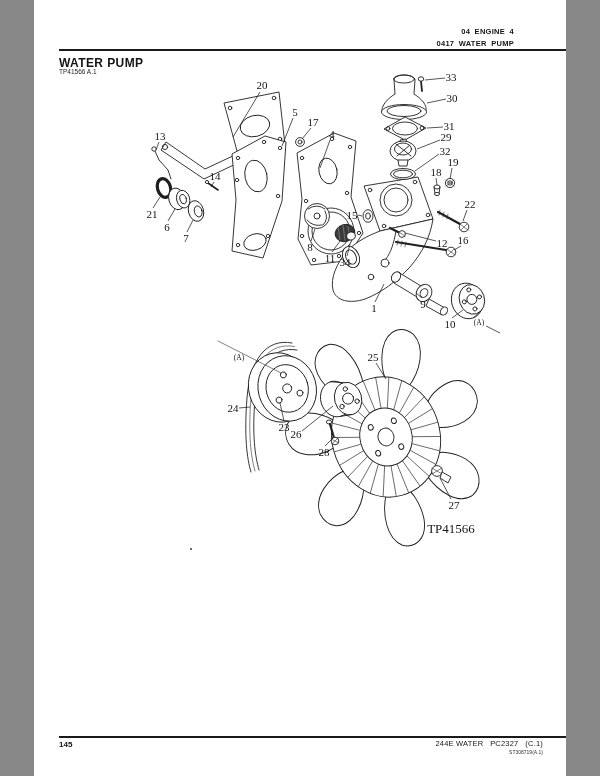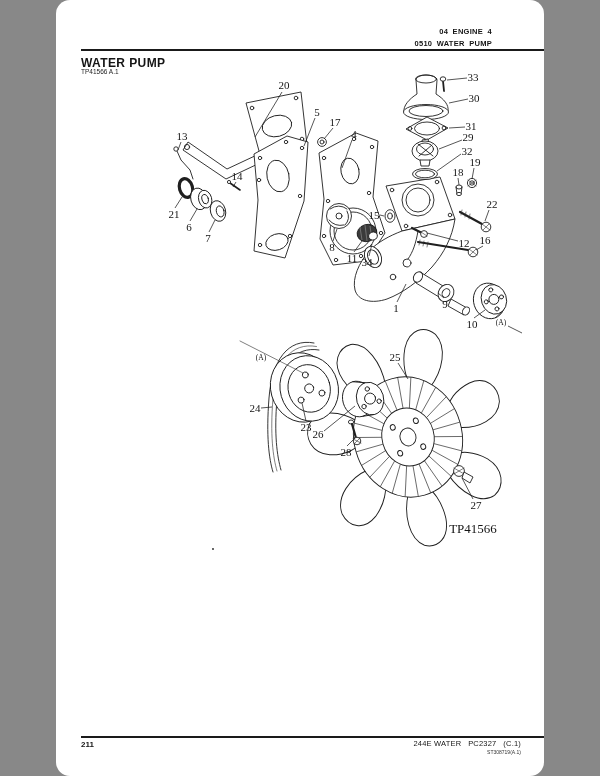--- a/index.html
+++ b/index.html
@@ -1,20 +1,19 @@
 <!DOCTYPE html>
 <html><head>
 <meta charset="utf-8">
 <style>
   html,body{margin:0;padding:0;background:#888;}
   .page{
-    position:relative;width:488px;height:776px;background:#ffffff;
+    position:relative;width:532px;height:776px;background:#ffffff;
     font-family:"Liberation Sans", sans-serif;color:#151515;overflow:hidden;
     margin:0 auto;
-    border-radius:14px;
   }
   .hdr-right{position:absolute;top:26px;right:52px;text-align:right;
     font-size:7.5px;font-weight:bold;line-height:11.5px;letter-spacing:.3px;word-spacing:2px;}
   .rule-top{position:absolute;left:25px;top:49px;width:530px;height:2px;background:#1a1a1a;}
   .sec-title{position:absolute;left:25px;top:56px;font-size:12px;font-weight:bold;letter-spacing:.4px;}
   .sec-sub{position:absolute;left:25px;top:68px;font-size:6.5px;color:#222;}
   .rule-bot{position:absolute;left:25px;top:736px;width:552px;height:1.6px;background:#1a1a1a;}
   .pg-num{position:absolute;left:25px;top:740px;font-size:8px;font-weight:bold;}
   .ftr-right{position:absolute;right:23px;top:739px;font-size:7.5px;white-space:pre;letter-spacing:.2px;}
   .ftr-code{position:absolute;right:23px;top:749px;font-size:5px;color:#333;}
@@ -31,21 +30,21 @@
   text.co.s{font:7.5px "Liberation Serif", serif;}
   text.cap{font:13px "Liberation Serif", serif;fill:#141414;}
 </style>
 </head>
 <body>
 
 <div class="page">
 
   <div class="hdr-right">
     <div>04 ENGINE 4</div>
-    <div>0510 WATER PUMP</div>
+    <div>0417 WATER PUMP</div>
   </div>
   <div class="rule-top"></div>
   <div class="sec-title">WATER PUMP</div>
   <div class="sec-sub">TP41566 A.1</div>
 
   <svg class="fig" viewBox="0 0 600 776">
     <defs>
       <path id="blade" d="M -15,48 C -26,66 -27,88 -14,97 C -2,103 12,97 14,79 C 15,63 9,52 4,47 Z"></path>
     </defs>
 
@@ -390,17 +389,17 @@
         <text x="290" y="456" text-anchor="middle" class="co">28</text>
         <line x1="342" y1="363" x2="352" y2="379" class="ld"></line>
         <text x="339" y="361" text-anchor="middle" class="co">25</text>
         <line x1="417" y1="499" x2="406" y2="478" class="ld"></line>
         <text x="420" y="509" text-anchor="middle" class="co">27</text>
         <text x="205" y="360" text-anchor="middle" class="co s">(A)</text>
       </g>
   </svg>
 
   <div class="rule-bot"></div>
-  <div class="pg-num">211</div>
+  <div class="pg-num">145</div>
   <div class="ftr-right">244E WATER   PC2327   (C.1)</div>
   <div class="ftr-code">ST308719(A.1)</div>
 
 </div>
 
 </body></html>

